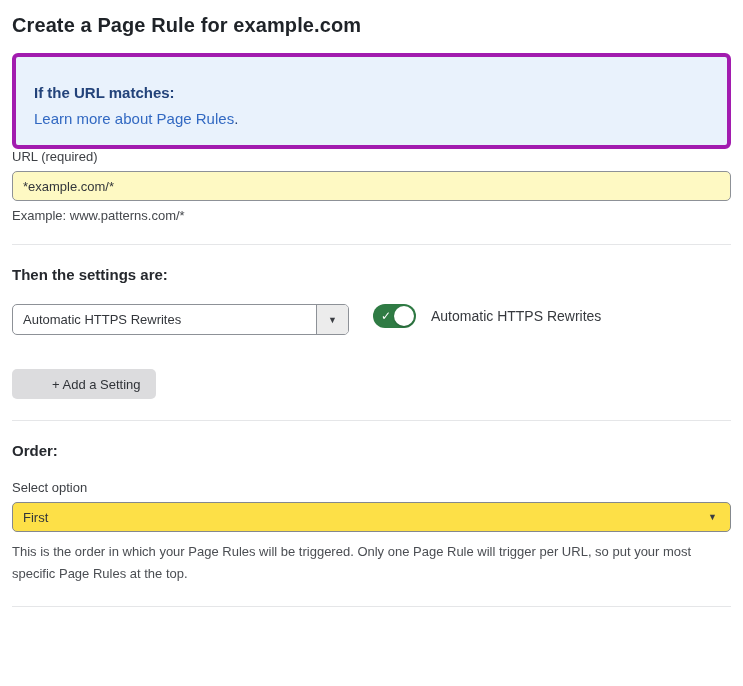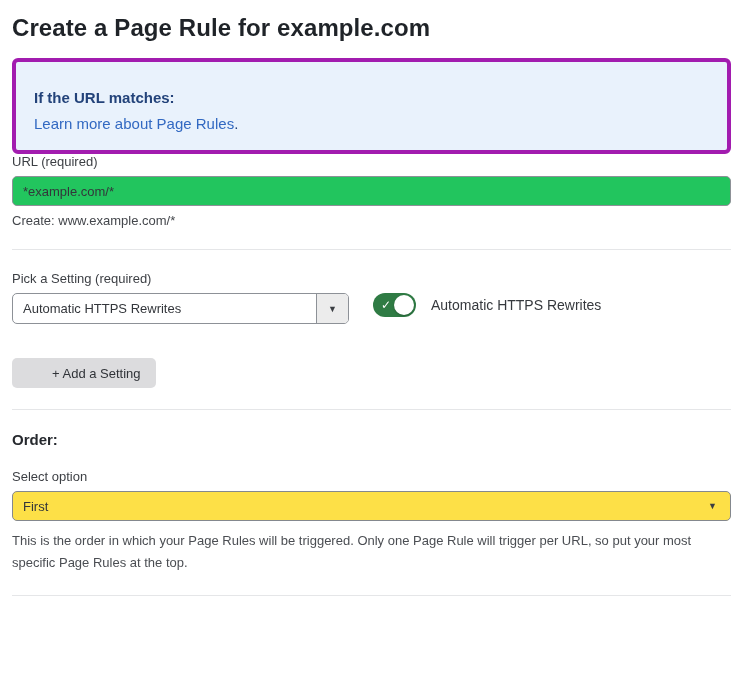--- a/index.html
+++ b/index.html
@@ -9,21 +9,21 @@
     color: #2f3237;
     width: 743px;
   }
   .container {
     width: 743px;
     min-height: 686px;
     padding: 14px 12px 16px 12px;
     background: #ffffff;
   }
   .page-title {
-    font-size: 24px;
+    font-size: 20px;
     font-weight: 700;
     color: #1f2328;
     letter-spacing: 0.1px;
     margin-bottom: 16px;
   }
   
   .info-box {
     background: #e9f2fc;
     border: 4px solid #a21caf;
     border-radius: 6px;
@@ -46,21 +46,21 @@
   .text-input {
     width: 100%;
     height: 30px;
     border: 1px solid #8d9197;
     border-radius: 5px;
     padding: 0 10px;
     font-family: "Liberation Sans", "DejaVu Sans", sans-serif;
     font-size: 13px;
     color: #33363b;
     outline: none;
-    background: #22c55e;
+    background: #fef9c3;
   }
   .field-hint {
     font-size: 13px;
     color: #44474c;
     margin-top: 7px;
   }
   .divider {
     border: none;
     border-top: 1px solid #e5e6e8;
     margin: 21px 0;
@@ -194,26 +194,26 @@
 
   <div class="page-title">Create a Page Rule for example.com</div>
 
   <div class="info-box">
     <div class="info-heading">If the URL matches:</div>
     <div><a class="info-link">Learn more about Page Rules</a><span>.</span></div>
   </div>
 
   <div class="field-label">URL (required)</div>
   <input class="text-input" type="text" value="*example.com/*" style="">
-  <div class="field-hint">Create: www.example.com/*</div>
+  <div class="field-hint">Example: www.patterns.com/*</div>
 
   <hr class="divider">
 
-
-  <div class="field-label">Pick a Setting (required)</div>
+  <div class="section-heading">Then the settings are:</div>
+
 
   <div class="setting-row">
     <div class="dropdown">
       <div class="dropdown-value">Automatic HTTPS Rewrites</div>
       <div class="dropdown-arrow-seg">
           <span>▼</span>
         </div>
     </div>
     <div class="toggle-wrap">
       <div class="toggle">

